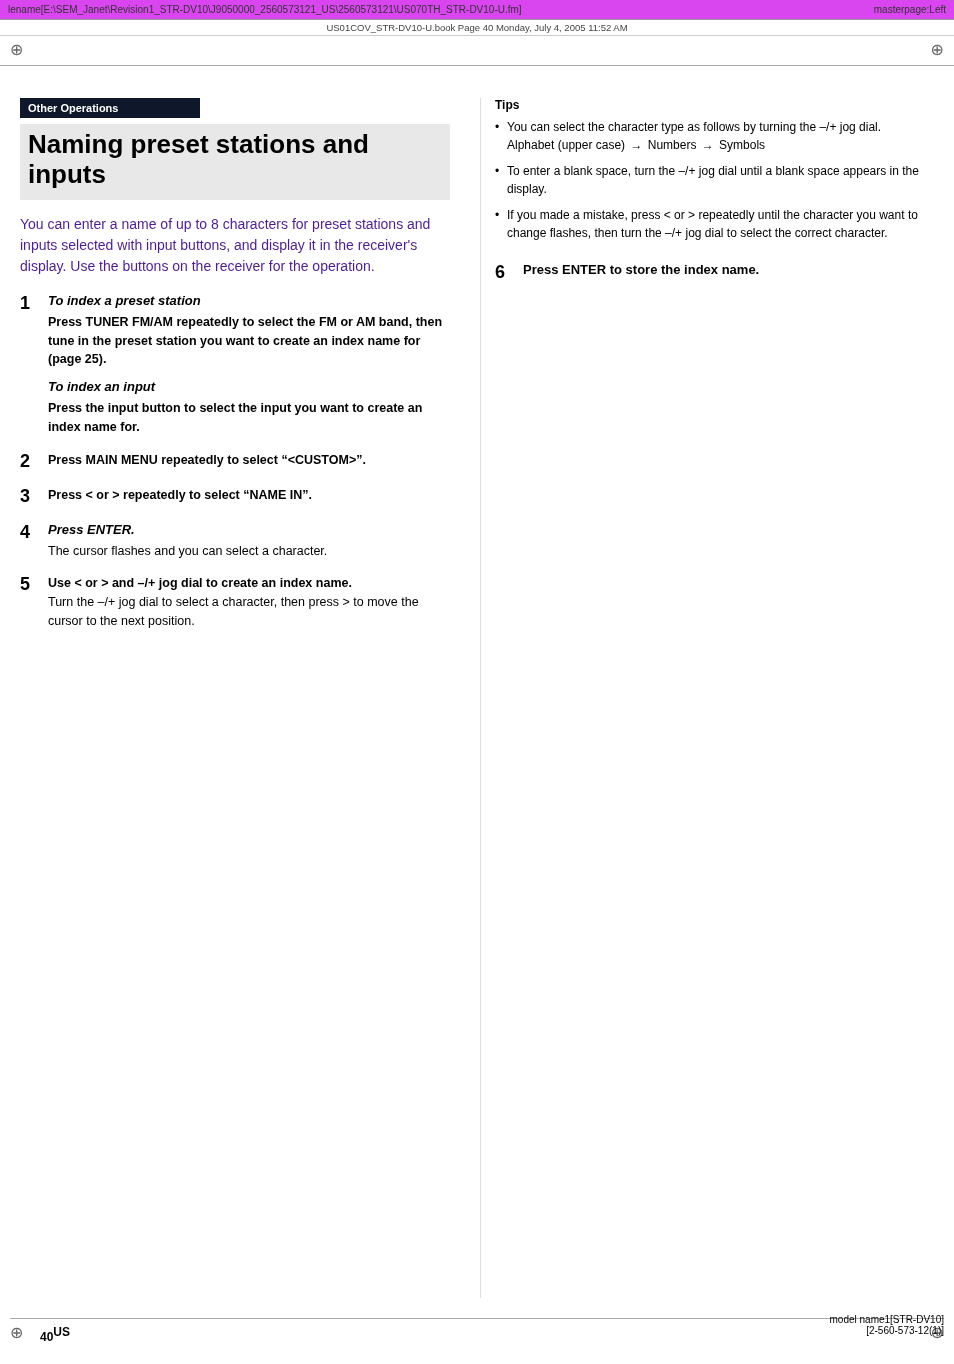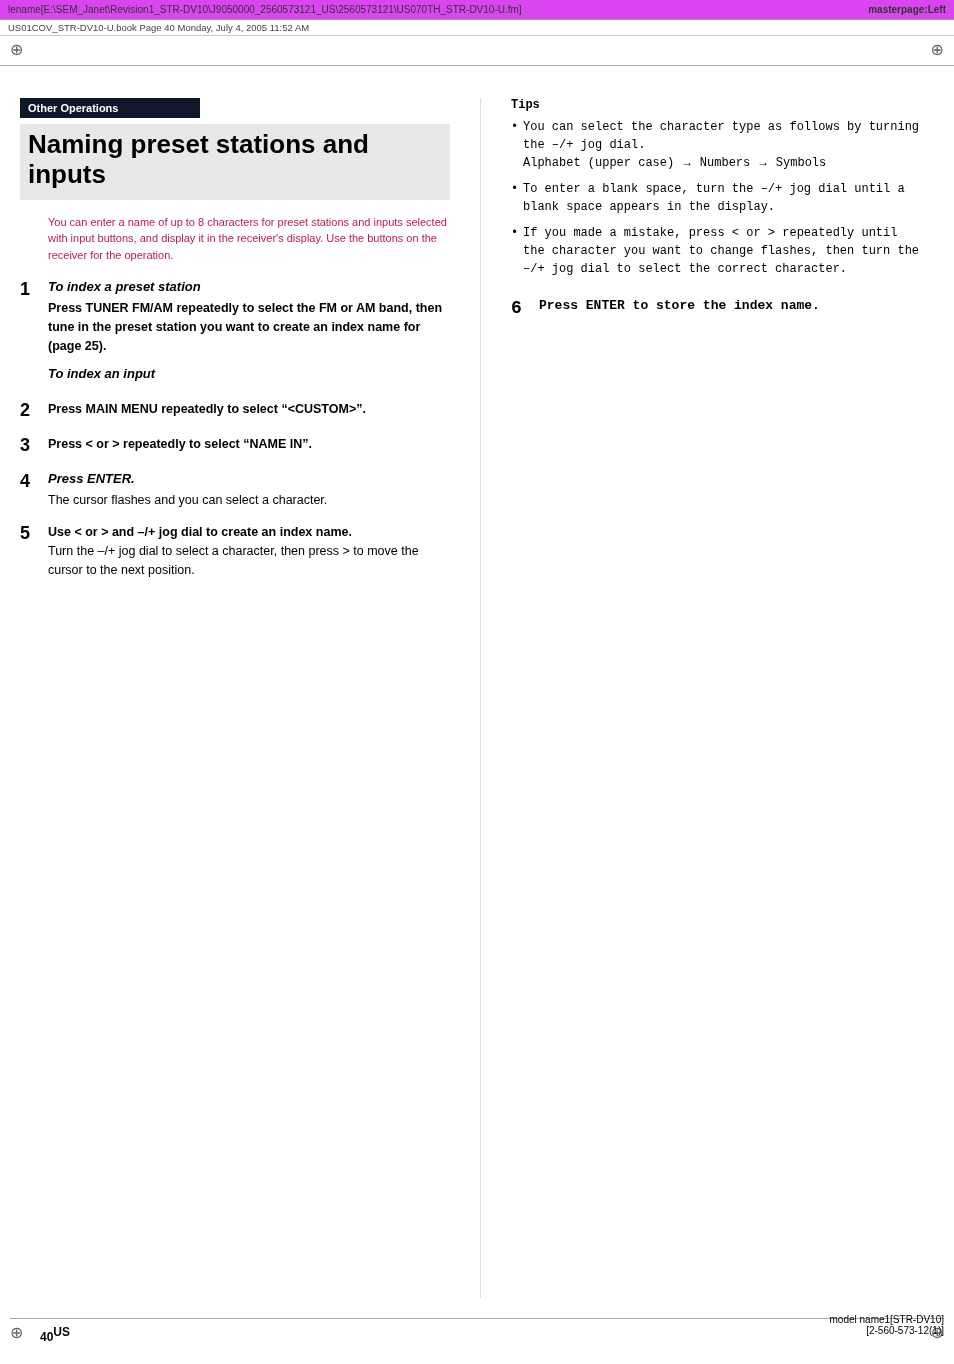--- a/index.html
+++ b/index.html
@@ -18,26 +18,26 @@
     .top-bar {
       display: flex;
       justify-content: space-between;
       align-items: flex-start;
       padding: 4px 8px;
       border-bottom: 1px solid #999;
       font-size: 10px;
       background: #d946ef;
     }
     .top-bar-left { font-size: 10px; color: #333; }
-    .top-bar-right { font-size: 10px; color: #333; font-weight: bold; }
+    .top-bar-right { font-size: 10px; color: #333; }
 
     
     .sub-bar {
       display: flex;
-      justify-content: flex-start;
+      justify-content: center;
       align-items: center;
       padding: 2px 8px;
       border-bottom: 1px solid #ccc;
       font-size: 9.5px;
       color: #444;
     }
 
     
     .main-content {
       display: flex;
@@ -48,23 +48,22 @@
 
     
     .left-col {
       width: 460px;
       padding-right: 30px;
     }
 
     
     .right-col {
       width: 440px;
-      padding-left: 30px;
+      padding-left: 14px;
       border-left: 1px solid #ddd;
-      font-family: Liberation Mono, monospace;
     }
 
     
     .section-header-box {
       background: #0f172a;
       color: #fff;
       font-size: 11px;
       font-weight: bold;
       padding: 4px 8px;
       margin-bottom: 6px;
@@ -79,25 +78,24 @@
       font-family: Arial, sans-serif;
       line-height: 1.15;
       margin-bottom: 14px;
       color: #000;
       background: #e8e8e8;
       padding: 6px 8px 10px 8px;
     }
 
     
     .body-text {
-      font-size: 11px;
+      font-size: 14px;
       line-height: 1.5;
       margin-bottom: 16px;
-      color: #be185d;
-      margin-left: 28px;
+      color: #4c1d95;
     }
 
     
     .step {
       display: flex;
       margin-bottom: 14px;
       align-items: flex-start;
     }
     .step-number {
       font-size: 18px;
@@ -241,20 +239,21 @@
     
     <p class="body-text">You can enter a name of up to 8 characters for preset stations and inputs selected with input buttons, and display it in the receiver's display. Use the buttons on the receiver for the operation.</p>
 
     
     <div class="step">
       <div class="step-number">1</div>
       <div class="step-content">
         <div class="step-heading">To index a preset station</div>
         <div class="step-body-bold">Press TUNER FM/AM repeatedly to select the FM or AM band, then tune in the preset station you want to create an index name for (page 25).</div>
         <div class="step-sub-heading">To index an input</div>
+        <div class="step-body-bold">Press the input button to select the input you want to create an index name for.</div>
       </div>
     </div>
 
     
     <div class="step">
       <div class="step-number">2</div>
       <div class="step-content">
         <div class="step-body-bold">Press MAIN MENU repeatedly to select “&lt;CUSTOM&gt;”.</div>
       </div>
     </div>

